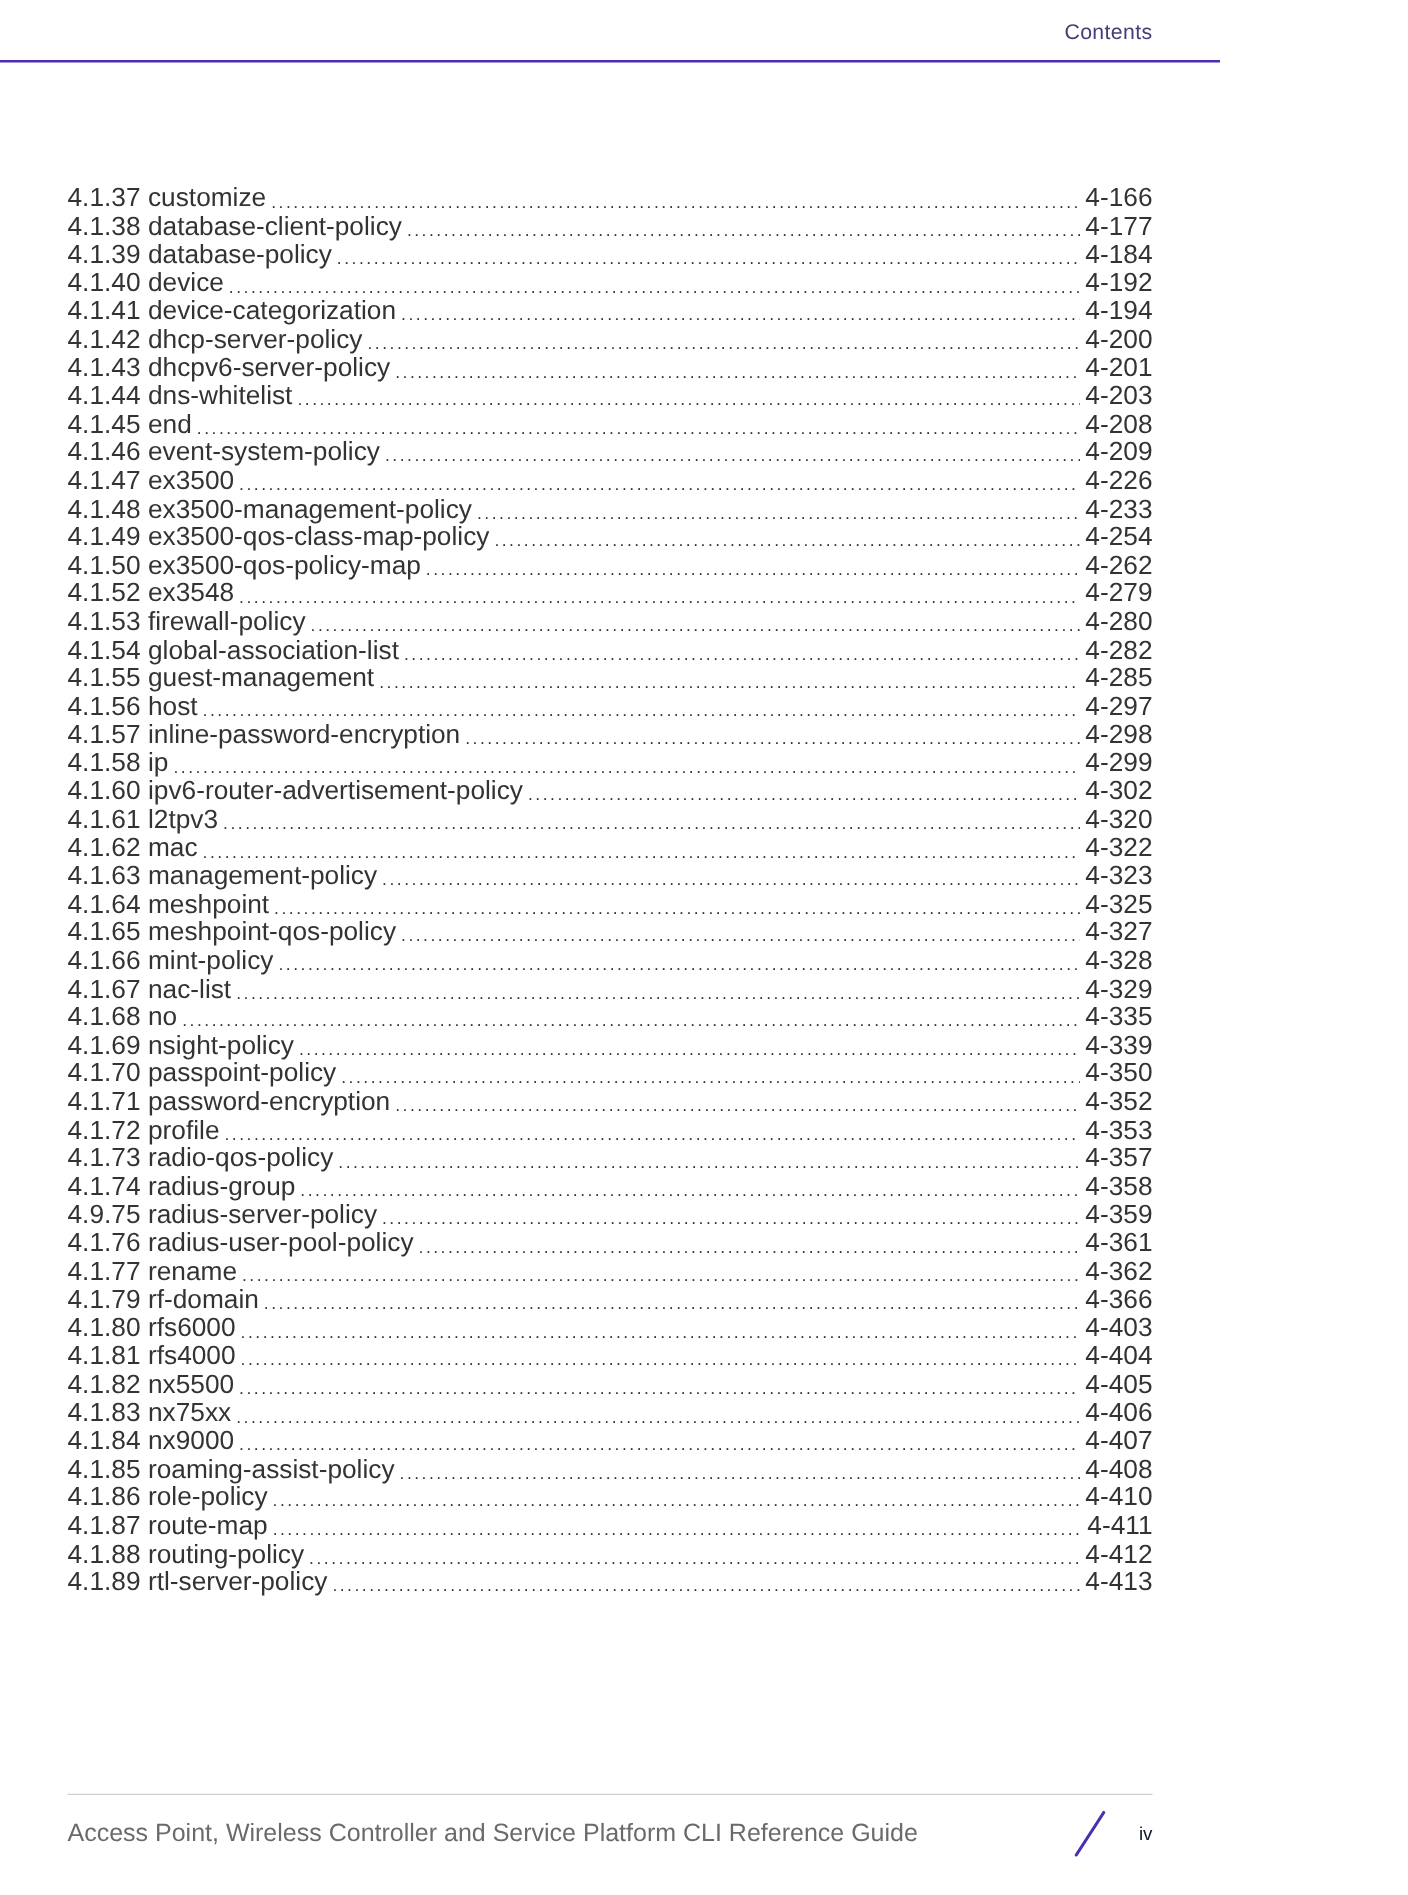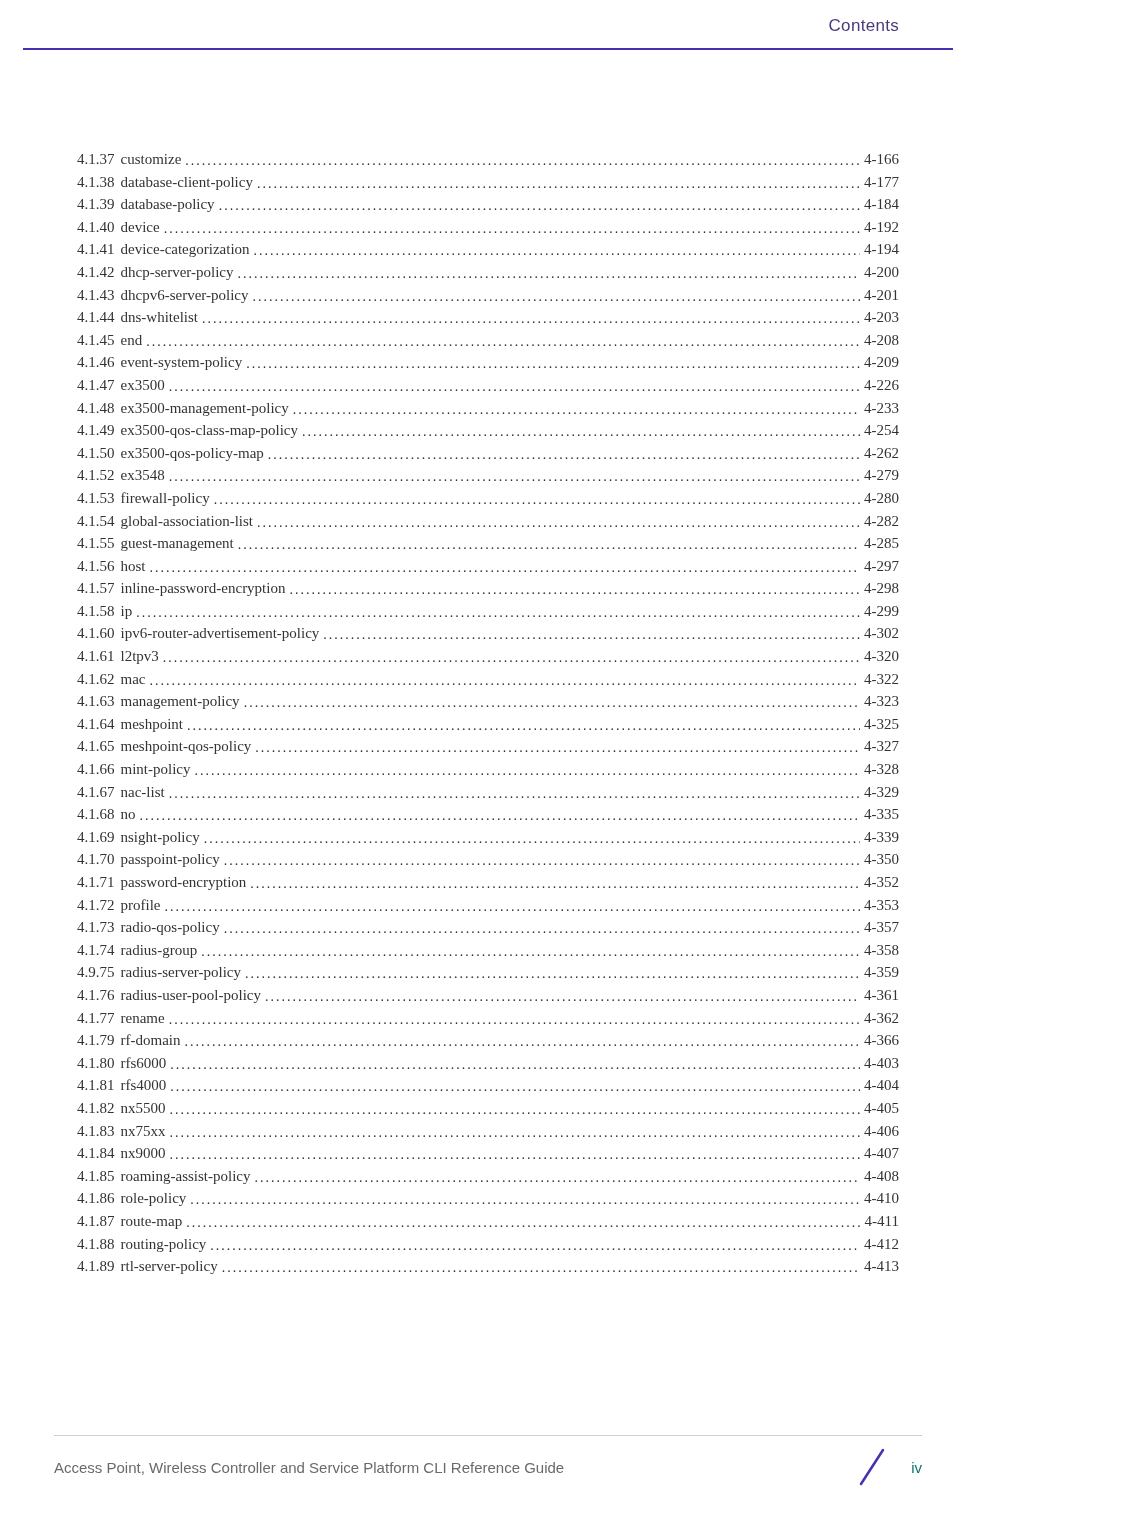--- a/index.html
+++ b/index.html
@@ -1,33 +1,33 @@
 <!DOCTYPE html>
 <html><head>
 <meta charset="utf-8">
 <style>
   * { margin: 0; padding: 0; box-sizing: border-box; }
   html, body { width: 1126px; height: 1516px; background: #fff; font-family: "Segoe UI", Arial, sans-serif; color: #333; }
-  .page { width: 976px; height: 1516px; position: relative; padding: 0 77px; }
+  .page { width: 976px; height: 1516px; position: relative; padding: 0 54px; }
   .header-region { height: 56px; position: relative; }
   .header-title { position: absolute; right: 0; top: 16px; font-size: 17px; color: #4a3a7a; letter-spacing: 0.3px; }
   .header-rule { position: absolute; left: -54px; right: -54px; top: 48px; height: 2px; background: #4a2fb0; }
   .toc { padding-top: 92px; }
-  .toc-entry { display: flex; align-items: center; font-size: 15px; line-height: 22.6px; color: #333; font-family: Liberation Serif, serif; }
+  .toc-entry { display: flex; align-items: center; font-size: 21px; line-height: 22.6px; color: #333; }
   .toc-num { white-space: nowrap; padding-right: 6px; }
   .toc-title { white-space: nowrap; padding-right: 4px; }
   .toc-dots { flex: 1 1 auto; overflow: hidden; white-space: nowrap; letter-spacing: 2px; color: #333; font-size: 14px; position: relative; top: 2px; }
   .toc-dots::before { content: "............................................................................................................................................................................................................................................................................................................................................................"; }
   .toc-page { white-space: nowrap; padding-left: 4px; }
   .footer { position: absolute; left: 0; right: 0; bottom: 28px; padding: 0 54px; }
   .footer-rule { height: 1px; background: #cfcfcf; margin-bottom: 10px; }
   .footer-row { display: flex; align-items: center; justify-content: space-between; }
-  .footer-text { font-size: 15px; color: #6a6a6a; }
+  .footer-text { font-size: 20px; color: #6a6a6a; }
   .footer-right { display: flex; align-items: center; gap: 18px; }
-  .footer-pagenum { font-size: 15px; color: #0f766e; }
+  .footer-pagenum { font-size: 15px; color: #0f172a; }
   .footer-slash { width: 42px; height: 42px; }
   .footer-slash svg { display: block; }
 </style>
 </head>
 <body>
 
 <div class="page">
 
   <div class="header-region">
     <div class="header-title">Contents</div>

